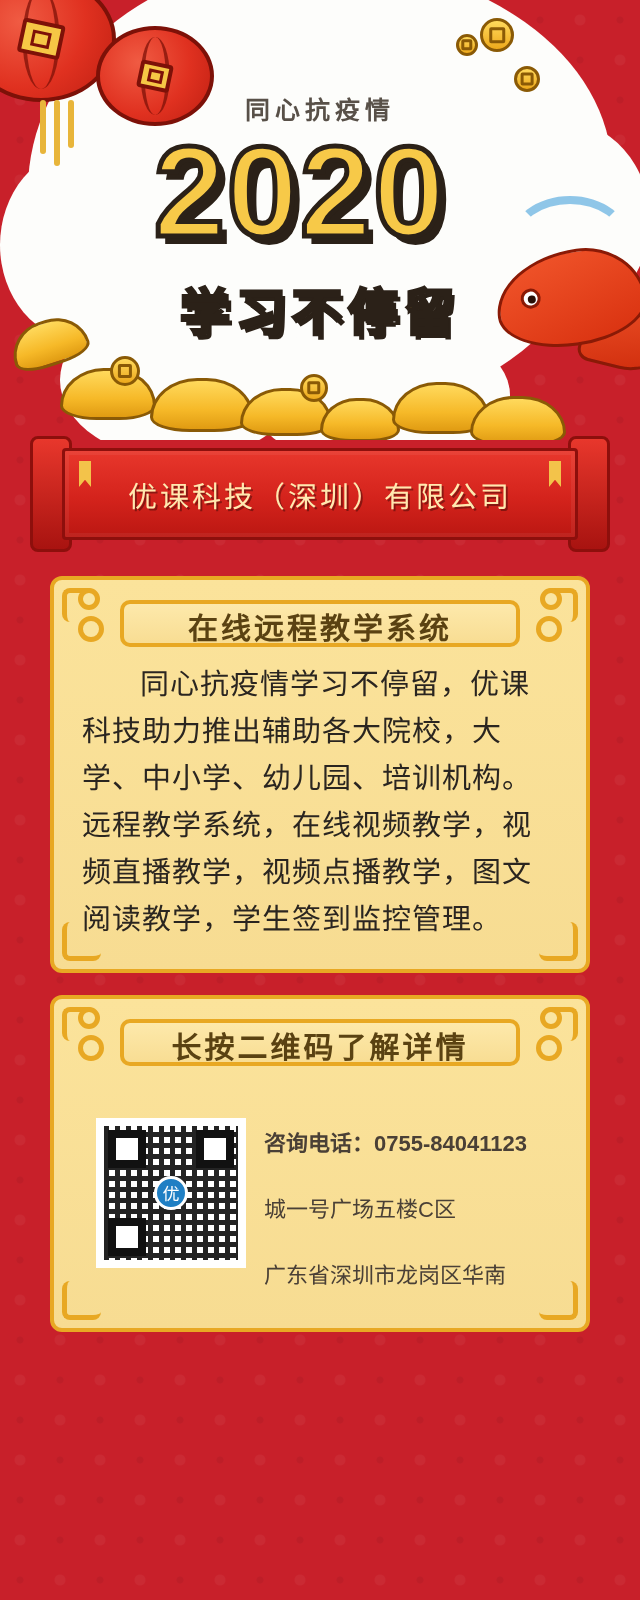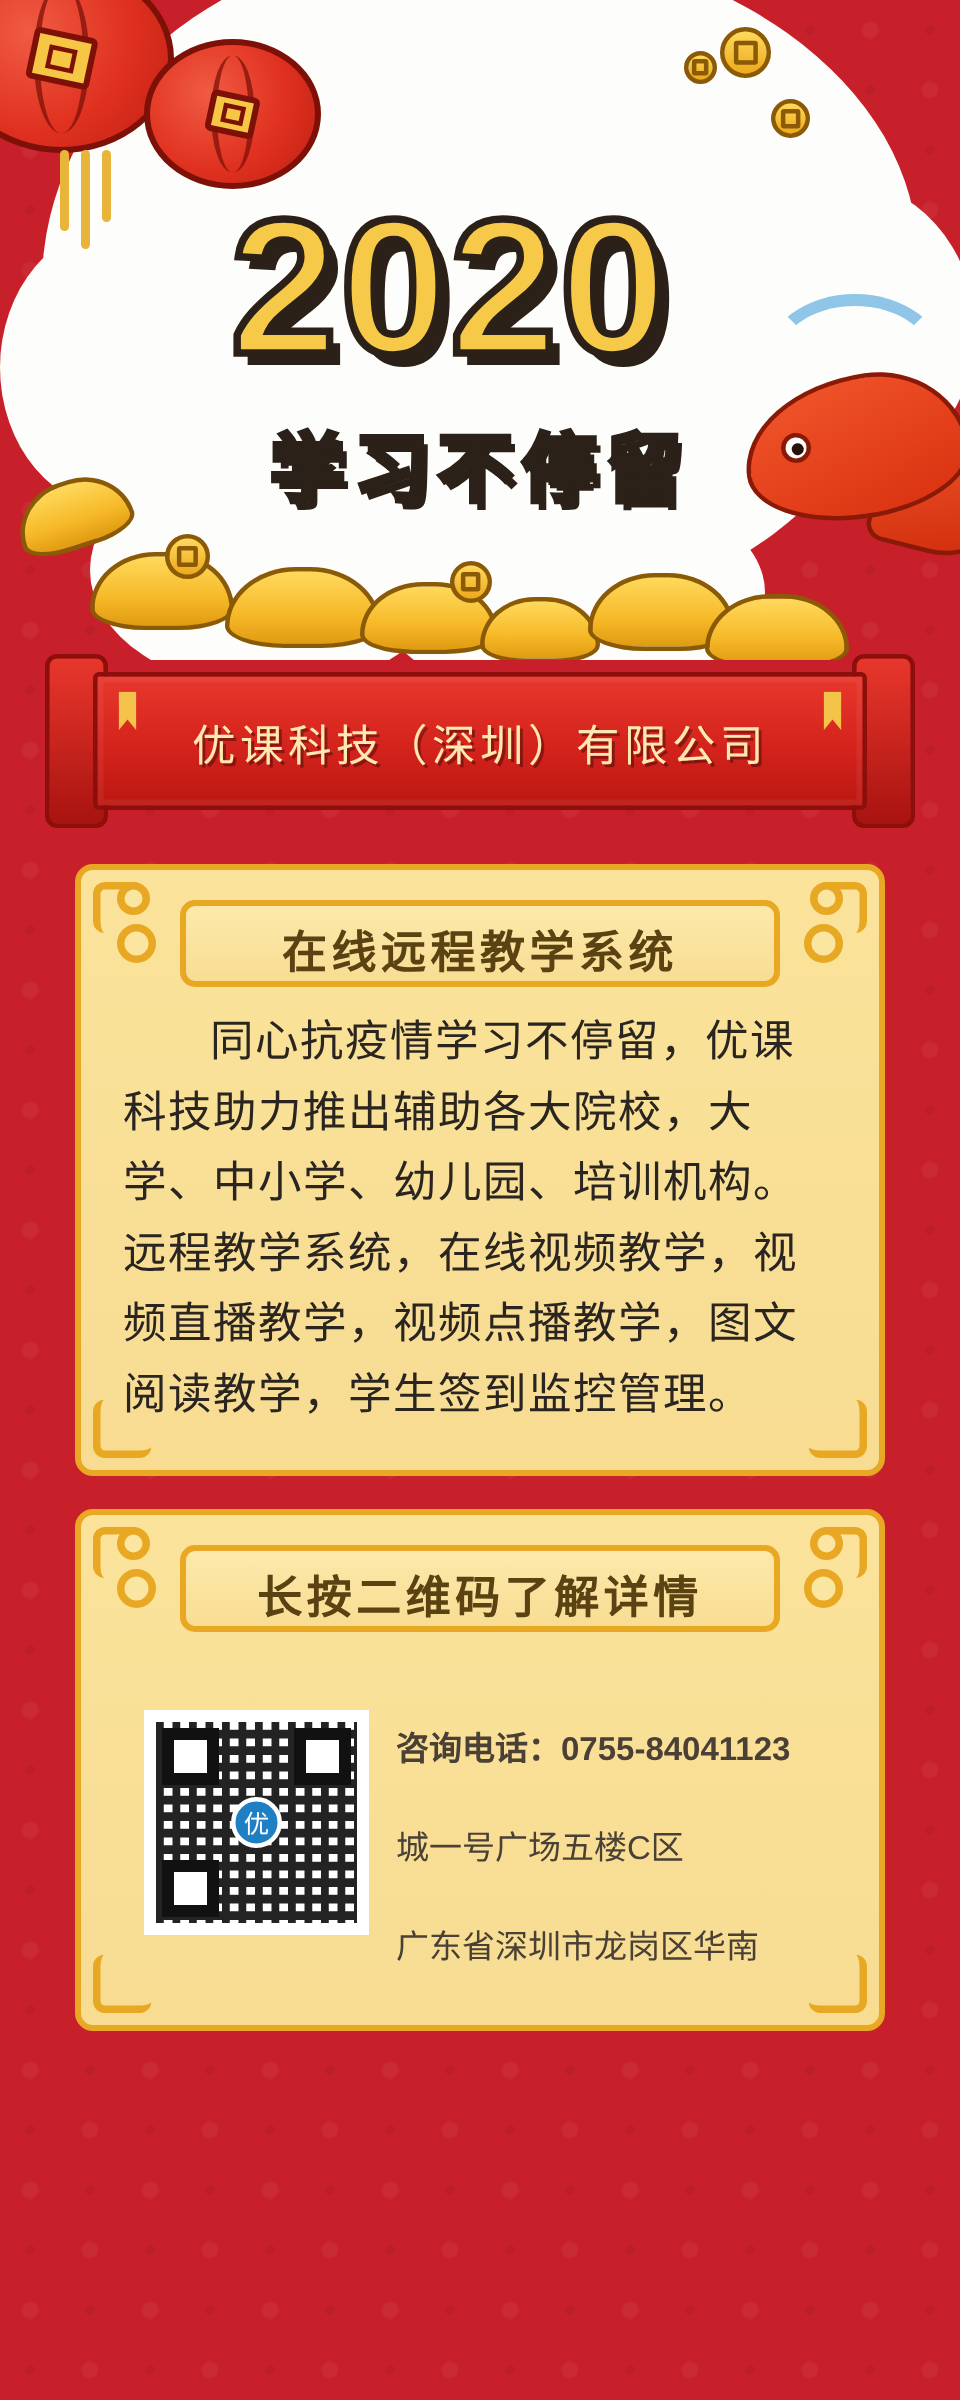--- a/index.html
+++ b/index.html
@@ -192,25 +192,25 @@
 
   .corner {
     position: absolute; width: 34px; height: 34px;
     border: 5px solid #e8a823; border-radius: 8px;
   }
   .corner.tl { left: 8px; top: 8px; border-bottom: none; border-right: none; }
   .corner.tr { right: 8px; top: 8px; border-bottom: none; border-left: none; }
 
   .card-title-wrap {
     position: relative;
-    height: 58px;
+    height: 47px;
     margin: 2px 44px 10px;
     border: 4px solid #e8a823;
     border-radius: 10px;
-    display: flex; align-items: flex-end; justify-content: center;
+    display: flex; align-items: flex-start; justify-content: center;
     background: linear-gradient(180deg,#fde9ab,#f8dd93);
   }
   .card-title {
     font-size: 30px; font-weight: bold; color: #5a4212; letter-spacing: 3px;
   }
   .knob {
     position: absolute; width: 26px; height: 26px; border: 5px solid #e8a823;
     border-radius: 50%; background: #fae5a1;
   }
   .knob.l { left: -46px; top: 12px; }
@@ -304,20 +304,21 @@
   <div class="ingot" style="left:10px; top:320px; width:78px; height:46px; transform:rotate(-18deg);"></div>
   <div class="ingot" style="left:60px; top:368px; width:96px; height:52px;"></div>
   <div class="ingot" style="left:150px; top:378px; width:104px; height:54px;"></div>
   <div class="ingot" style="left:240px; top:388px; width:92px; height:48px;"></div>
   <div class="ingot" style="left:320px; top:398px; width:80px; height:44px;"></div>
   <div class="ingot" style="left:392px; top:382px; width:98px; height:52px;"></div>
   <div class="ingot" style="left:470px; top:396px; width:96px; height:50px;"></div>
   <div class="coin-round" style="left:110px; top:356px; width:30px; height:30px;"></div>
   <div class="coin-round" style="left:300px; top:374px; width:28px; height:28px;"></div>
 
+  <div class="hero-sub">同心抗疫情</div>
   <div class="hero-year">2020</div>
   <div class="hero-main">学习不停留</div>
 </div>
 
 <div class="banner-wrap">
   <div class="banner-end left"></div>
   <div class="banner-end right"></div>
   <div class="banner-core">
     <span class="banner-text">优课科技（深圳）有限公司</span>
   </div>

